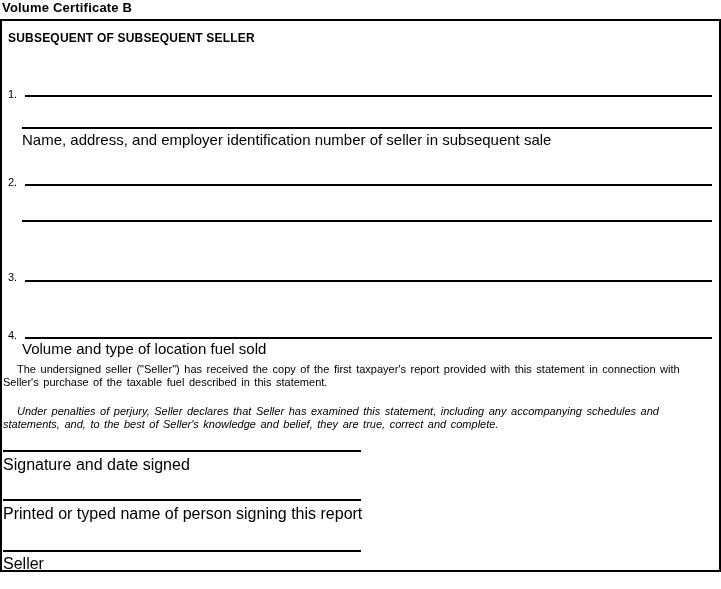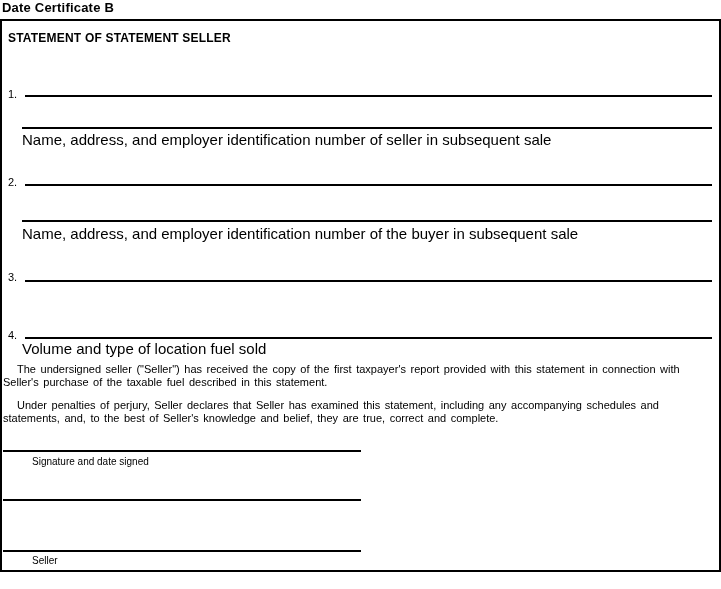--- a/index.html
+++ b/index.html
@@ -41,60 +41,59 @@
   .para-block {
     position: absolute; top: 342px; left: 1px;
     width: 708px;
   }
   .para {
     margin: 0; padding: 0;
     font-size: 11px; line-height: 13px;
     text-indent: 14px;
     word-spacing: 1.5px;
   }
-  .para + .para { margin-top: 10px; }
+  .para + .para { margin-top: 16px; font-style: italic; }
   .sig-line { left: 1px; width: 358px; }
   .sig-label {
     position: absolute; left: 1px;
-    font-size: 10px;
-    margin-left: 29px;
+    font-size: 16px;
   }
 </style>
 </head>
 <body>
 
-<div class="doc-title">Date Certificate B</div>
+<div class="doc-title">Volume Certificate B</div>
 
 <div class="form-box">
 
-  <div class="form-header">STATEMENT OF STATEMENT SELLER</div>
+  <div class="form-header">SUBSEQUENT OF SUBSEQUENT SELLER</div>
 
   <span class="item-number" style="top:67px">1.</span>
   <div class="blank-line" style="top:74px; left:23px; width:687px"></div>
   <div class="blank-line" style="top:106px; left:20px; width:690px"></div>
   <div class="item-label" style="top:110px">Name, address, and employer identification number of seller in subsequent sale</div>
 
   <span class="item-number" style="top:155px">2.</span>
   <div class="blank-line" style="top:163px; left:23px; width:687px"></div>
   <div class="blank-line" style="top:199px; left:20px; width:690px"></div>
-  <div class="item-label" style="top:204px">Name, address, and employer identification number of the buyer in subsequent sale</div>
 
   <span class="item-number" style="top:250px">3.</span>
   <div class="blank-line" style="top:259px; left:23px; width:687px"></div>
 
   <span class="item-number" style="top:308px">4.</span>
   <div class="blank-line" style="top:316px; left:23px; width:687px"></div>
   <div class="item-label" style="top:319px">Volume and type of location fuel sold</div>
 
   <div class="para-block">
     <p class="para">The undersigned seller ("Seller") has received the copy of the first taxpayer's report provided with this statement in connection with Seller's purchase of the taxable fuel described in this statement.</p>
     <p class="para">Under penalties of perjury, Seller declares that Seller has examined this statement, including any accompanying schedules and statements, and, to the best of Seller's knowledge and belief, they are true, correct and complete.</p>
   </div>
 
   <div class="blank-line sig-line" style="top:429px"></div>
   <div class="sig-label" style="top:435px">Signature and date signed</div>
 
   <div class="blank-line sig-line" style="top:478px"></div>
+  <div class="sig-label" style="top:484px">Printed or typed name of person signing this report</div>
 
   <div class="blank-line sig-line" style="top:529px"></div>
   <div class="sig-label" style="top:534px">Seller</div>
 
 </div>
 
 </body></html>

